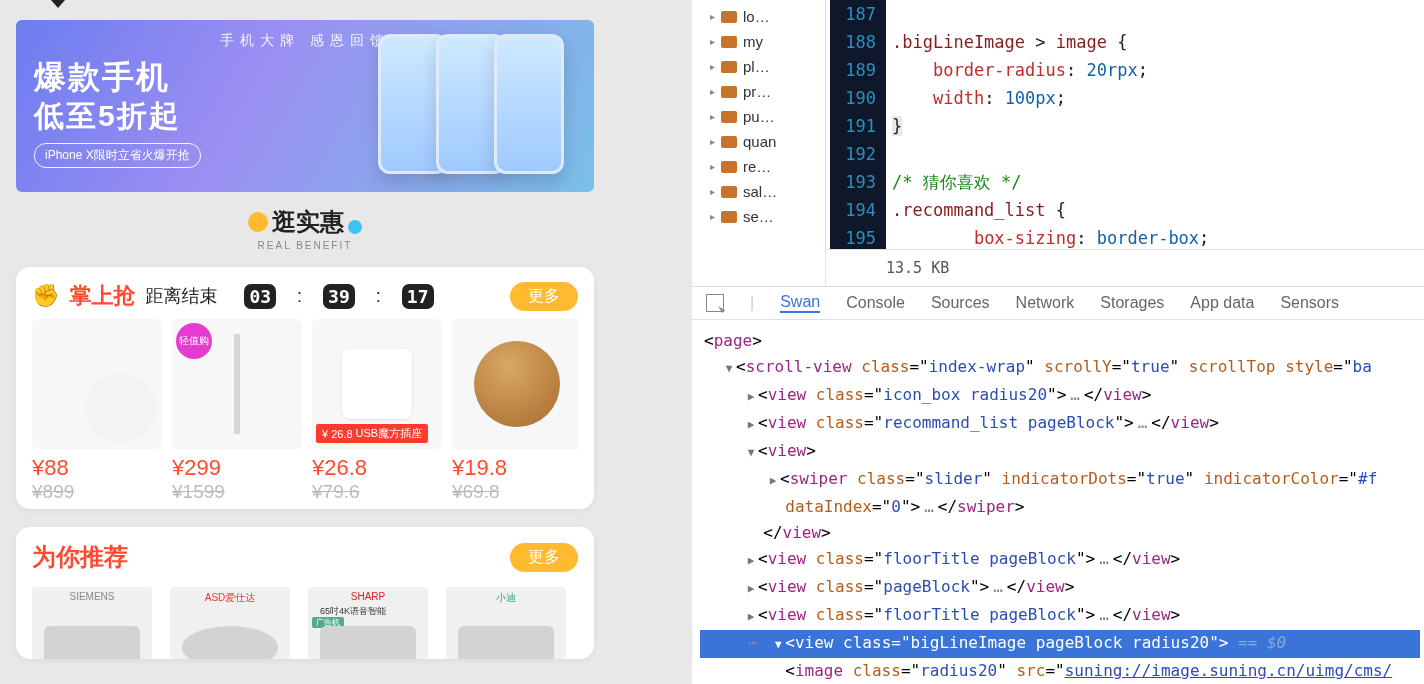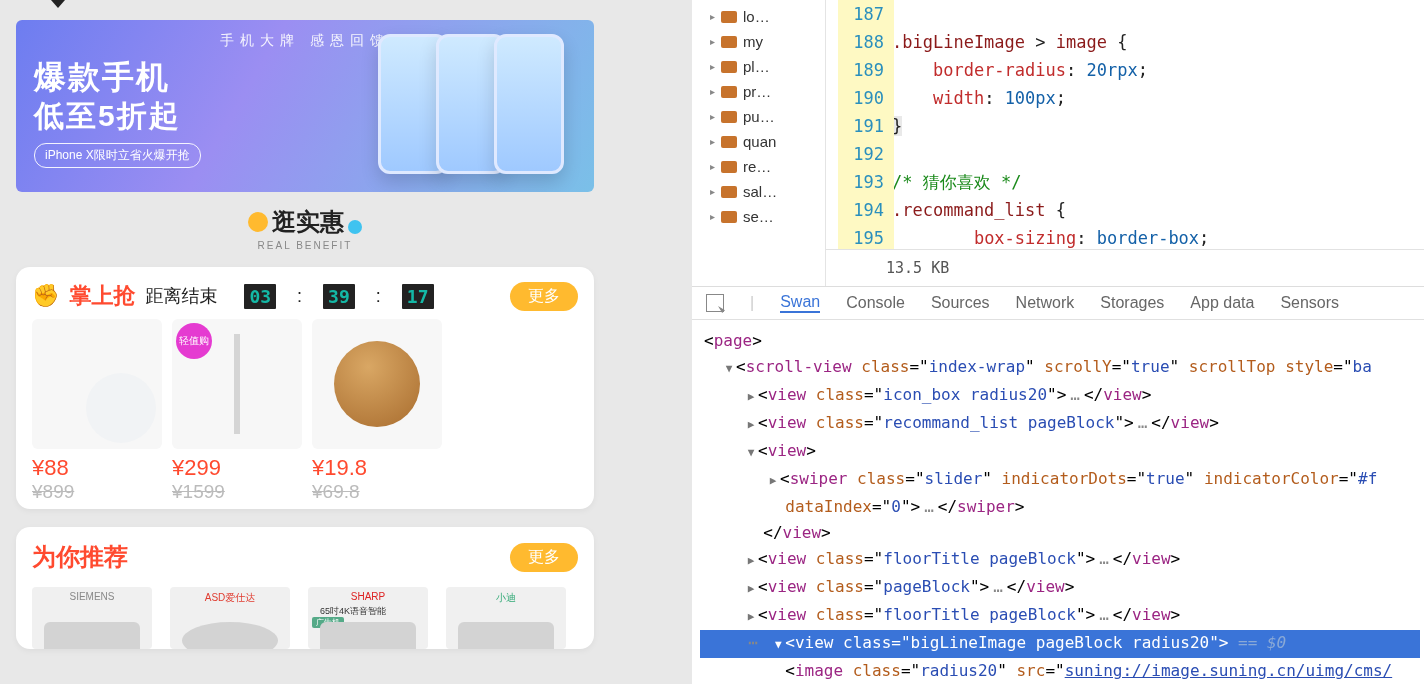--- a/index.html
+++ b/index.html
@@ -18,44 +18,44 @@
 .shop-title .sub { font-size: 10px; color: #888; letter-spacing: 2px; margin-top: 2px; }
 .swirl { display:inline-block; width: 20px; height: 20px; border-radius: 50%; background: #ffba2f; margin-right: 4px; vertical-align: -2px; }
 .swirl2 { display:inline-block; width: 14px; height: 14px; border-radius: 50%; background:#3fc3f0; margin-left:4px; vertical-align:-4px;}
 .card { background: #fff; border-radius: 14px; padding: 14px 16px 6px; margin-top: 6px; box-shadow: 0 2px 6px rgba(0,0,0,.05); }
 .card-head { display: flex; align-items: center; justify-content: space-between; margin-bottom: 8px; }
 .flash-title { display:flex; align-items:center; gap:10px; }
 .flash-title .name { font-size: 22px; font-weight: 700; color: #ff4a2f; }
 .flash-title .icon { color:#ff4a2f; font-size:22px; }
 .countdown { font-size: 18px; color:#222; display:flex; align-items:center; gap:21px; }
 .countdown .label { margin-right: 6px; }
-.cd-box { background:#222; color:#14b8a6; padding:2px 5px; border-radius:1px; font-weight:600; font-family: monospace; }
+.cd-box { background:#222; color:#ffffff; padding:2px 5px; border-radius:7px; font-weight:600; font-family: monospace; }
 .more-btn { background:#ffba2f; color:#fff; font-size:16px; border-radius:18px; padding:4px 18px; font-weight:500; }
 .product-row { display:flex; gap:4px; overflow:hidden; }
 .product { width:136px; flex-shrink:0; }
 .product .img { width:130px; height:130px; background:#f7f7f7; border-radius:6px; display:flex; align-items:center; justify-content:center; font-size:11px; color:#bbb; position:relative; overflow:hidden; }
 .product .price { font-size:22px; color:#ff4a2f; font-weight:500; margin-top:6px; }
 .product .old { font-size:19px; color:#bbb; text-decoration:line-through; }
 .tag { position:absolute; bottom:6px; left:4px; background:#ff3a2f; color:#fff; font-size:11px; padding:2px 6px; border-radius:2px; display:flex; align-items:center; gap:3px;}
 .badge { position:absolute; top:4px; left:4px; width:36px;height:36px;border-radius:50%;background:#e53bd1;color:#fff;font-size:10px;display:flex;align-items:center;justify-content:center; }
 .recommend-title { font-size:24px; font-weight:700; color:#ff4a2f; }
 .rec-row { display:flex; gap:18px; margin-top:14px; overflow:hidden; }
-.rec-item { width:120px; height:62px; background:#f0f0f0; border-radius:4px; font-size:10px; color:#888; display:flex; align-items:flex-start; justify-content:center; padding-top:4px; position:relative; overflow:hidden;}
+.rec-item { width:120px; height:72px; background:#f0f0f0; border-radius:4px; font-size:10px; color:#888; display:flex; align-items:flex-start; justify-content:center; padding-top:4px; position:relative; overflow:hidden;}
 .rec-shape{position:absolute;bottom:-10px;width:80%;height:60%;background:#d3d3d3;border-radius:6px;}
 
 .mid-gap { width: 82px; background:#e8e8e8; }
 
 .right-panel { flex:1; background:#fff; display:flex; flex-direction:column; }
 .upper { display:flex; height:304px; border-bottom:1px solid #ddd; }
 .file-tree { width:134px; border-right:1px solid #e4e4e4; padding-top:4px; overflow:hidden; }
 .tree-row { display:flex; align-items:center; gap:6px; font-size:15px; color:#333; padding:4px 6px 4px 18px; white-space:nowrap; }
 .tree-row .arrow { color:#888; font-size:10px; }
 .folder-icon { width:16px;height:12px;background:#c7732c;border-radius:2px;display:inline-block; }
 .code-area { flex:1; font-family: Consolas, monospace; font-size:17px; line-height:28px; position:relative; }
-.gutter { position:absolute; left:12px; top:0; width:56px; text-align:right; color:#2a8fbd; background:#fef9c3; padding-right:10px; }
+.gutter { position:absolute; left:4px; top:0; width:56px; text-align:right; color:#2a8fbd; background:#0f172a; padding-right:10px; }
 .code-lines { margin-left:66px; white-space:pre; color:#222; }
 .sel { color:#8b1a1a; }
 .prop { color:#c12c2c; }
 .val { color:#1461a8; }
 .comment { color:#1b8a1b; }
 .brace { background:#e9e9e9; }
 .status-bar { position:absolute; bottom:0; left:0; right:0; background:#fff; border-top:1px solid #e2e2e2; font-size:15px; color:#555; padding:4px 10px 4px 60px; display:flex; gap:22px; }
 
 .lower { flex:1; display:flex; flex-direction:column; }
 .dev-tabs { display:flex; align-items:center; gap:26px; padding:6px 14px; border-bottom:1px solid #e0e0e0; font-size:16px; color:#666; }
@@ -123,20 +123,31 @@
       <div class="product">
         <div class="img">
             <span class="badge">轻值购</span>
             <div style="width:6px;height:100px;background:#d5d5d5;"></div>
           </div>
         <div class="price">¥299</div>
         <div class="old">¥1599</div>
       </div>
       <div class="product">
         <div class="img">
+            <div style="width:70px;height:70px;background:#fff;border-radius:8px;box-shadow:0 1px 3px rgba(0,0,0,.1);"></div>
+          <div class="tag">
+              <span>¥ 26.8</span>
+              <span>USB魔方插座</span>
+            </div>
+        </div>
+        <div class="price">¥26.8</div>
+        <div class="old">¥79.6</div>
+      </div>
+      <div class="product">
+        <div class="img">
             <div style="width:86px;height:86px;border-radius:50%;background:radial-gradient(circle at 40% 30%,#d9a764,#a86c2e);"></div>
           </div>
         <div class="price">¥19.8</div>
         <div class="old">¥69.8</div>
       </div>
 
     </div>
   </div>
 
   <div class="card" style="margin-top:18px;padding-bottom:0;">

